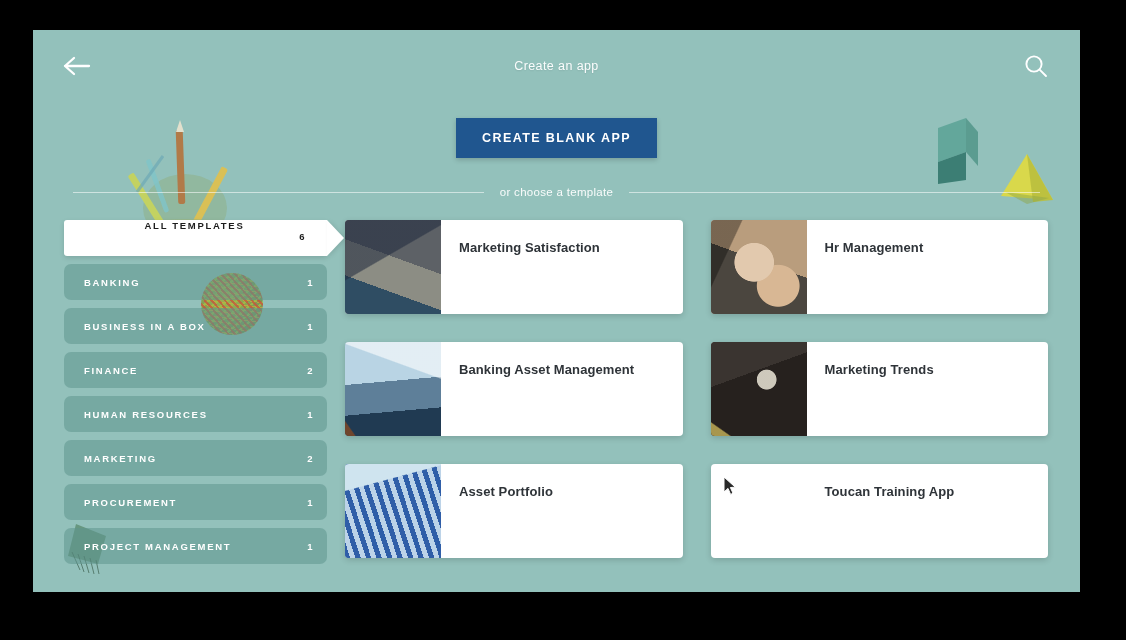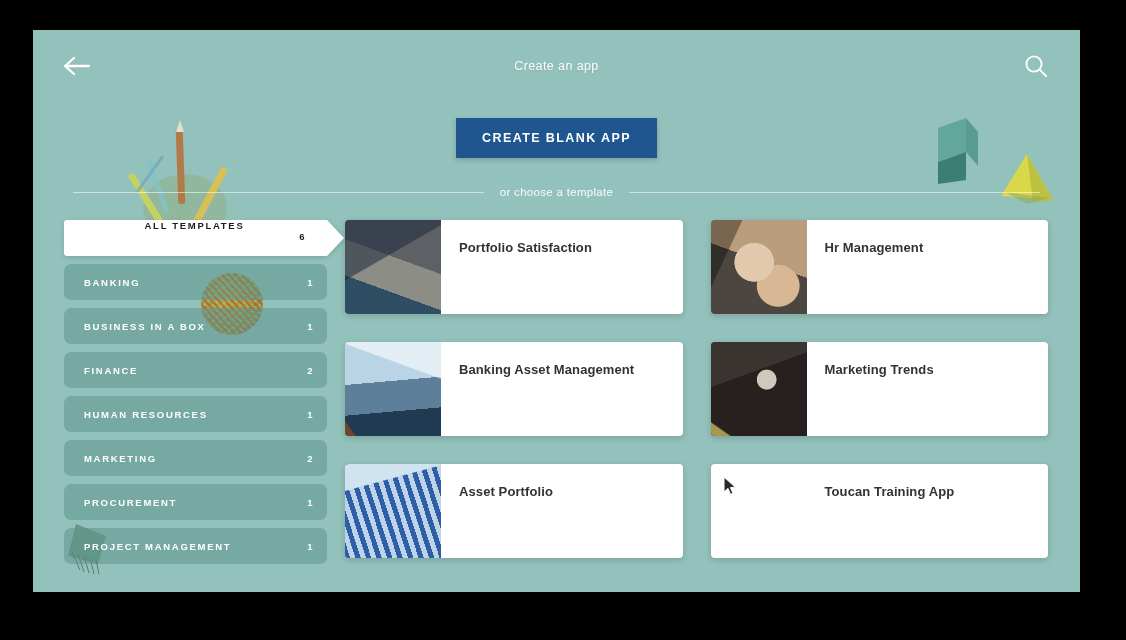--- a/index.html
+++ b/index.html
@@ -368,21 +368,21 @@
           <span class="cat-count">1</span>
         </div>
         <div class="cat-item">
           <span class="cat-label">PROJECT MANAGEMENT</span>
           <span class="cat-count">1</span>
         </div>
       </div>
     <div id="templates">
         <div class="tpl-card">
           <div class="tpl-thumb thumb-customer"></div>
-          <div class="tpl-title">Portfolio Satisfaction</div>
+          <div class="tpl-title">Marketing Satisfaction</div>
         </div>
         <div class="tpl-card">
           <div class="tpl-thumb thumb-hr"></div>
           <div class="tpl-title">Hr Management</div>
         </div>
         <div class="tpl-card">
           <div class="tpl-thumb thumb-banking"></div>
           <div class="tpl-title">Banking Asset Management</div>
         </div>
         <div class="tpl-card">

